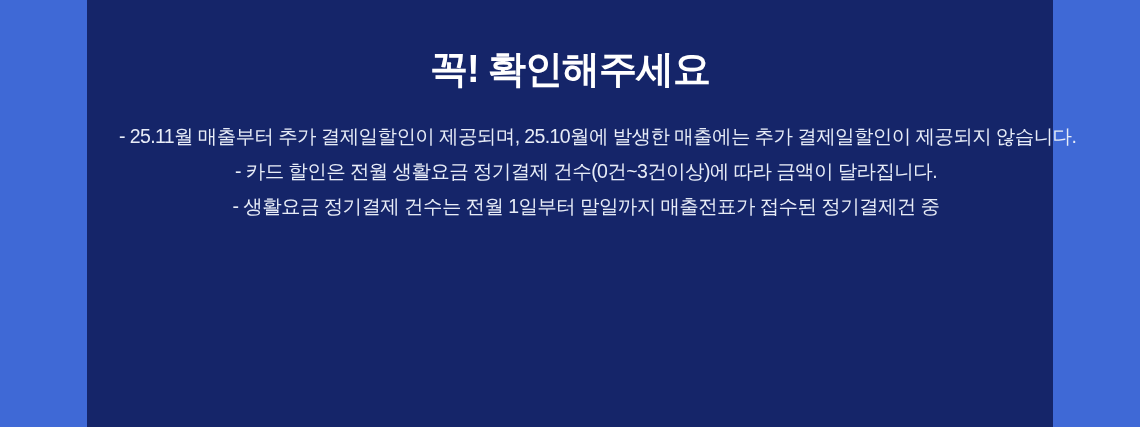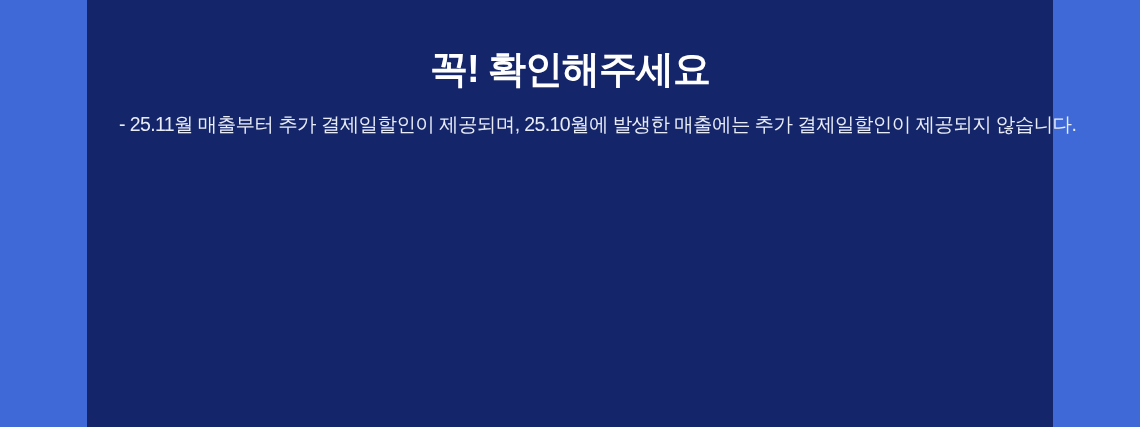--- a/index.html
+++ b/index.html
@@ -25,34 +25,36 @@
   .notice-title {
     margin: 0;
     color: #ffffff;
     font-size: 38px;
     line-height: 1.12;
     font-weight: 800;
     letter-spacing: -1px;
     text-align: center;
   }
   .notice-list {
-    margin-top: 16px;
+    margin-top: 28px;
     padding-left: 32px;
   }
   .notice-line {
     margin: 0;
     color: #e7ecf7;
     font-size: 19.5px;
     line-height: 35px;
     font-weight: 500;
     letter-spacing: -0.6px;
     white-space: nowrap;
   }
 </style>
 </head>
 <body>
 
 <div class="notice-panel">
   <h1 class="notice-title">꼭! 확인해주세요</h1>
   <div class="notice-list">
     <p class="notice-line">- 25.11월 매출부터 추가 결제일할인이 제공되며, 25.10월에 발생한 매출에는 추가 결제일할인이 제공되지 않습니다.</p>
+    <p class="notice-line">- 카드 할인은 전월 생활요금 정기결제 건수(0건~3건이상)에 따라 금액이 달라집니다.</p>
+    <p class="notice-line">- 생활요금 정기결제 건수는 전월 1일부터 말일까지 매출전표가 접수된 정기결제건 중</p>
   </div>
 </div>
 
 </body></html>

